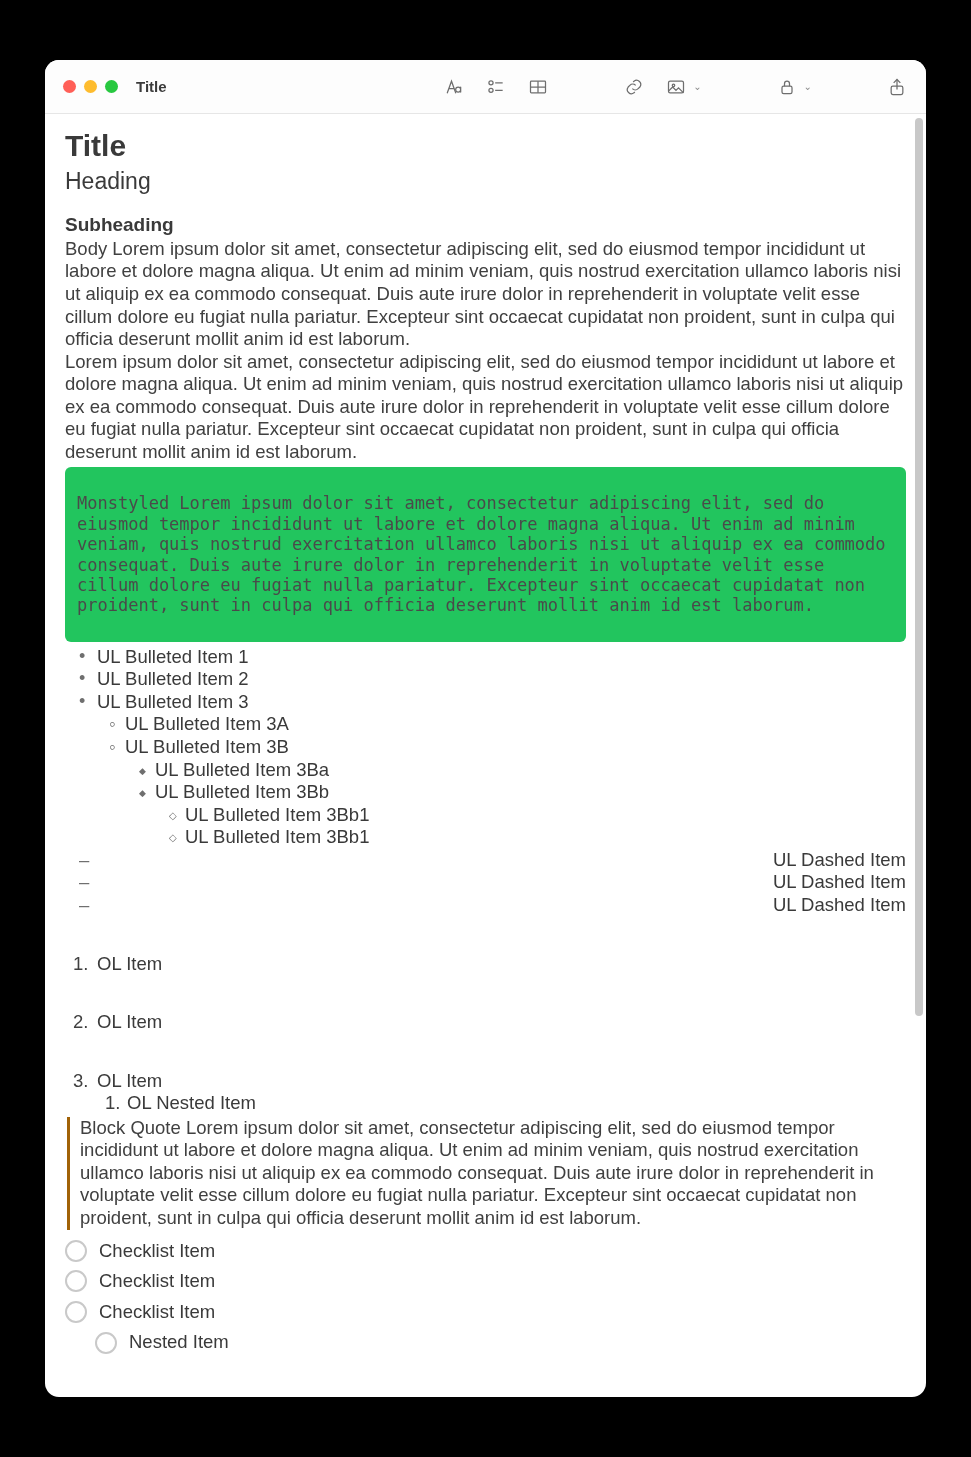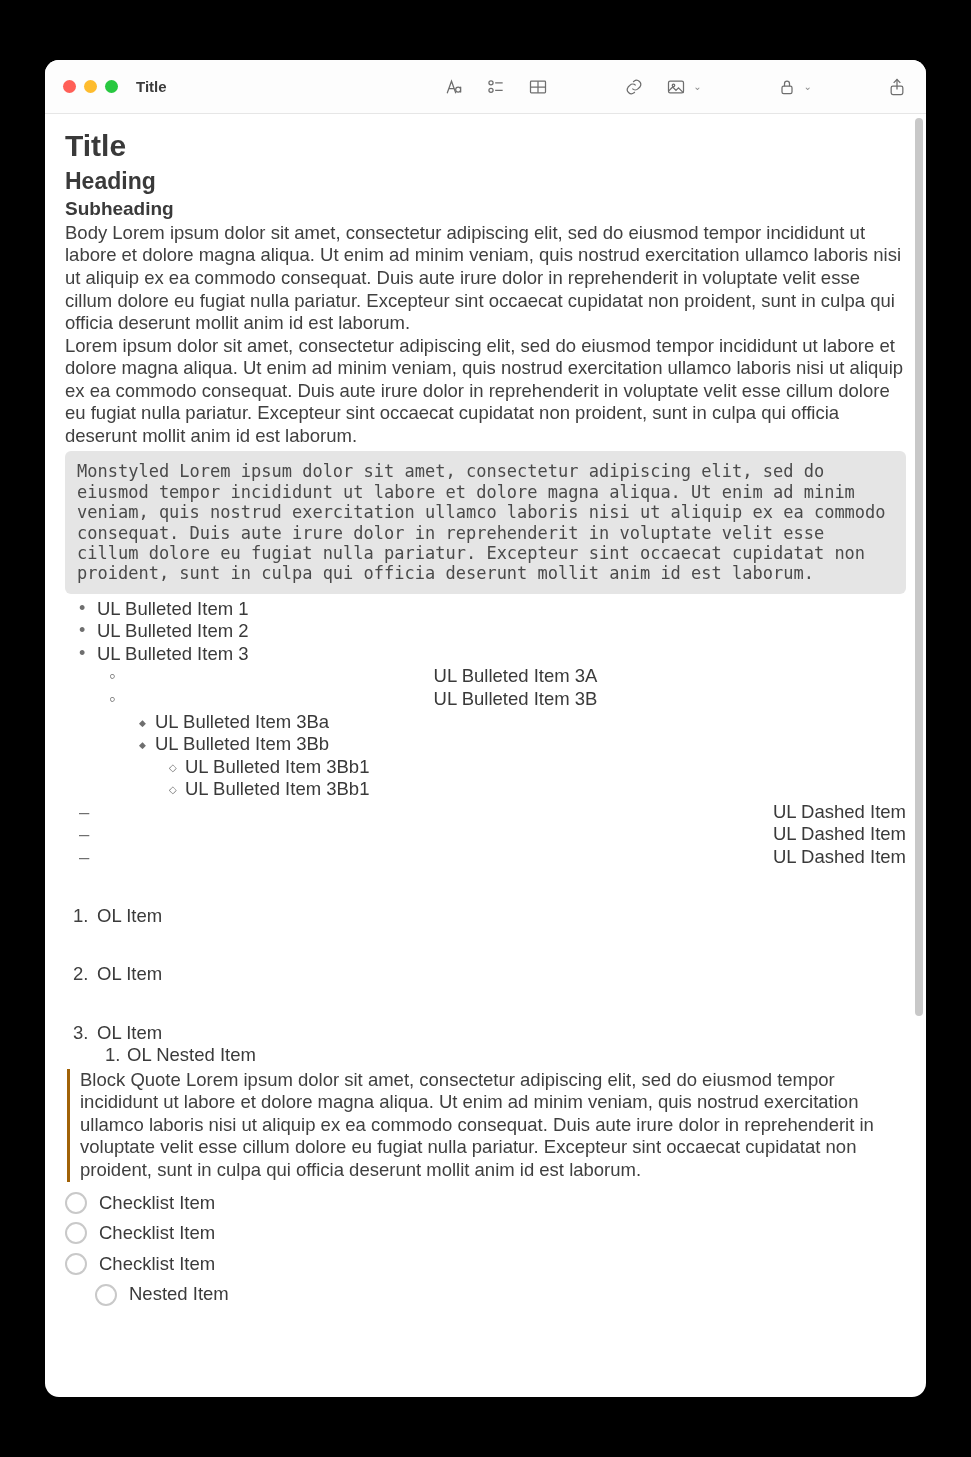--- a/index.html
+++ b/index.html
@@ -53,40 +53,40 @@
     color: #3a3a3a;
     font-size: 18.5px;
     line-height: 1.22;
   }
   .scrollbar {
     position: absolute; right: 3px; top: 4px; width: 8px; height: 70%;
     background: #c8c8c8; border-radius: 4px;
   }
   .timestamp { text-align: center; color: #9a9a9a; font-size: 17px; margin: 4px 0 18px; }
   .note-title { font-weight: 800; font-size: 30px; color: #3a3a3a; margin-bottom: 2px; }
-  .note-heading { font-weight: 700; font-size: 23px; color: #3a3a3a; margin-bottom: 2px; }
+  .note-heading { font-weight: 400; font-size: 23px; color: #3a3a3a; margin-bottom: 18px; }
   .note-subheading { font-weight: 800; font-size: 19px; color: #3a3a3a; margin-bottom: 2px; }
   .para { color: #404040; margin-bottom: 0; }
   .mono-block {
-    background: #e5e5e5;
+    background: #22c55e;
     border-radius: 6px;
-    padding: 10px 12px;
+    padding: 26px 12px;
     font-family: ui-monospace, "SF Mono", Menlo, Consolas, monospace;
     font-size: 17px;
     color: #4a4a4a;
     line-height: 1.2;
     margin: 4px 0 4px;
     white-space: pre-wrap;
     word-wrap: break-word;
   }
 
   .list, .list ul, .list ol { list-style: none; padding-left: 0; }
   .list li { position: relative; padding-left: 32px; }
   .list.lvl1 > li::before { content: "•"; position: absolute; left: 14px; color: #6f6f6f; font-size: 18px; line-height: 1.2; }
-  .list.lvl2 > li { padding-left: 60px; text-align: center; }
+  .list.lvl2 > li { padding-left: 60px; }
   .list.lvl2 > li::before { content: "◦"; position: absolute; left: 44px; color: #6f6f6f; }
   .list.lvl3 > li { padding-left: 90px; }
   .list.lvl3 > li::before { content: "◆"; position: absolute; left: 74px; color: #6f6f6f; font-size: 9px; top: 7px; }
   .list.lvl4 > li { padding-left: 120px; }
   .list.lvl4 > li::before { content: "◇"; position: absolute; left: 104px; color: #6f6f6f; font-size: 10px; top: 6px; }
 
   .dash-list { list-style: none; }
   .dash-list li { position: relative; padding-left: 32px; text-align: right; }
   .dash-list li::before { content: "–"; position: absolute; left: 14px; color: #6f6f6f; }
 

